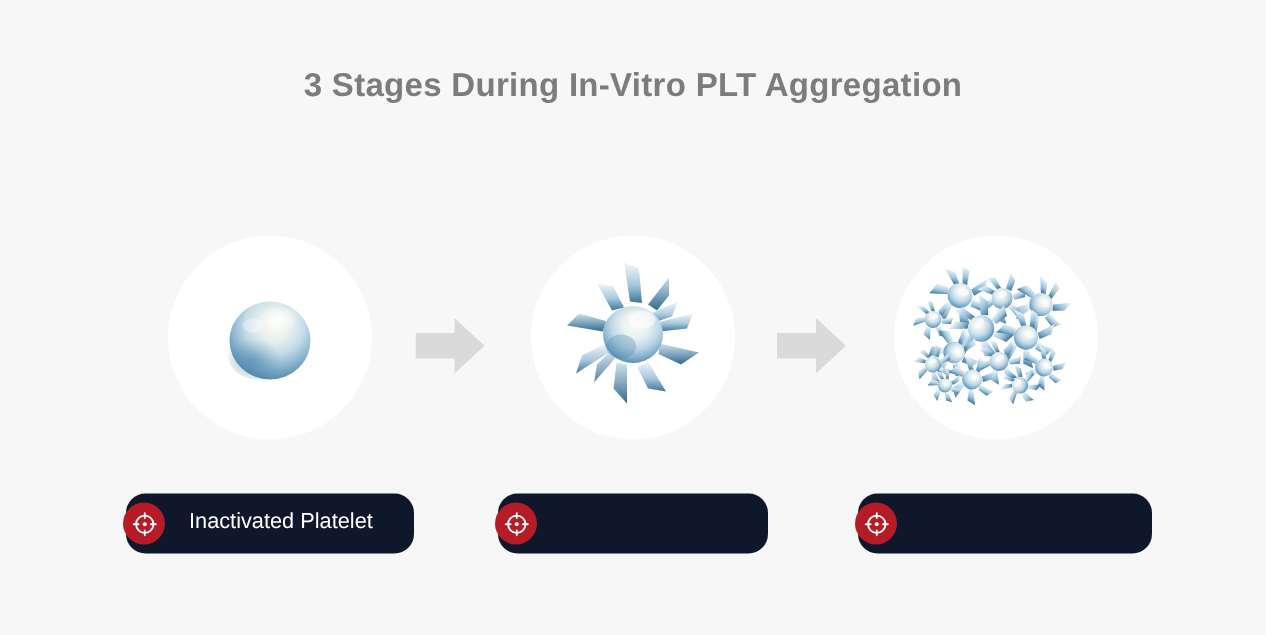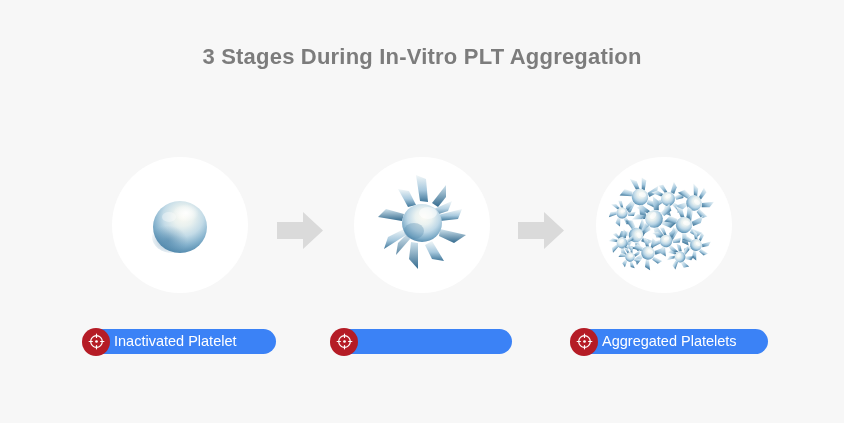--- a/index.html
+++ b/index.html
@@ -35,25 +35,25 @@
     position:absolute;left:22px;top:157px;
     width:136px;height:136px;
     display:block;
   }
 
   .arrow{position:absolute;top:212px;width:46px;height:37px;}
   .arrow.a1{left:277px;}
   .arrow.a2{left:518px;}
 
   .badge{
-    position:absolute;top:329px;height:25px;
+    position:absolute;top:329px;height:40px;
     border-radius:13px;
-    background:#3b82f6;
+    background:#0f172a;
     display:flex;align-items:center;
-    padding:0 16px 0 30px;
+    padding:0 16px 0 42px;
     box-sizing:border-box;
     white-space:nowrap;
   }
   .badge .label{
     color:#ffffff;font-size:14.5px;font-weight:400;
     line-height:1;position:relative;top:-.5px;
   }
   .badge .xh{
     position:absolute;left:-2px;top:50%;
     transform:translateY(-50%);
@@ -218,16 +218,15 @@
   </div>
 
   <div class="badge b3">
     <span class="xh">
       <svg width="17" height="17" viewBox="0 0 24 24">
         <circle cx="12" cy="12" r="8.2" fill="none" stroke="#ffffff" stroke-width="1.7"></circle>
         <circle cx="12" cy="12" r="1.9" fill="#ffffff"></circle>
         <path d="M12 1.6 V6.2 M12 17.8 V22.4 M1.6 12 H6.2 M17.8 12 H22.4" stroke="#ffffff" stroke-width="1.7" stroke-linecap="round"></path>
       </svg>
     </span>
-    <span class="label">Aggregated Platelets</span>
   </div>
 
 </div>
 
 </body></html>

